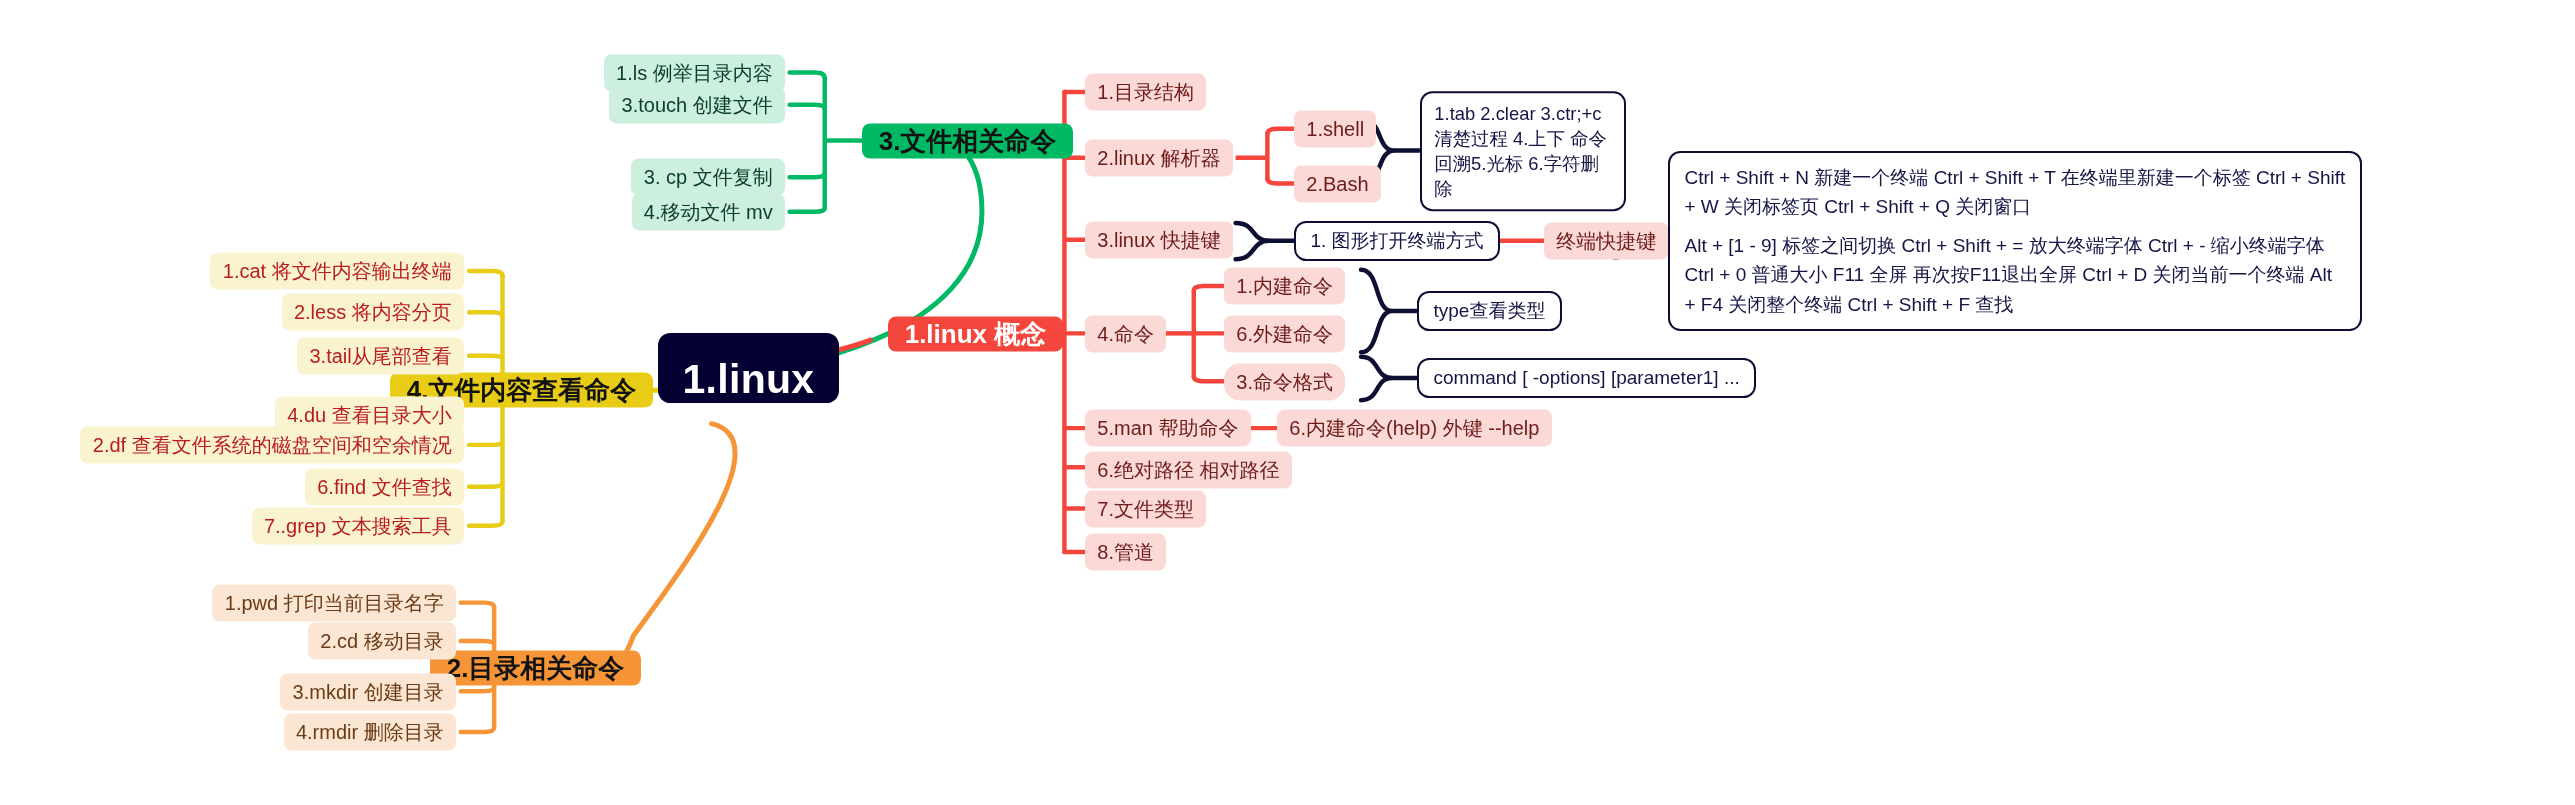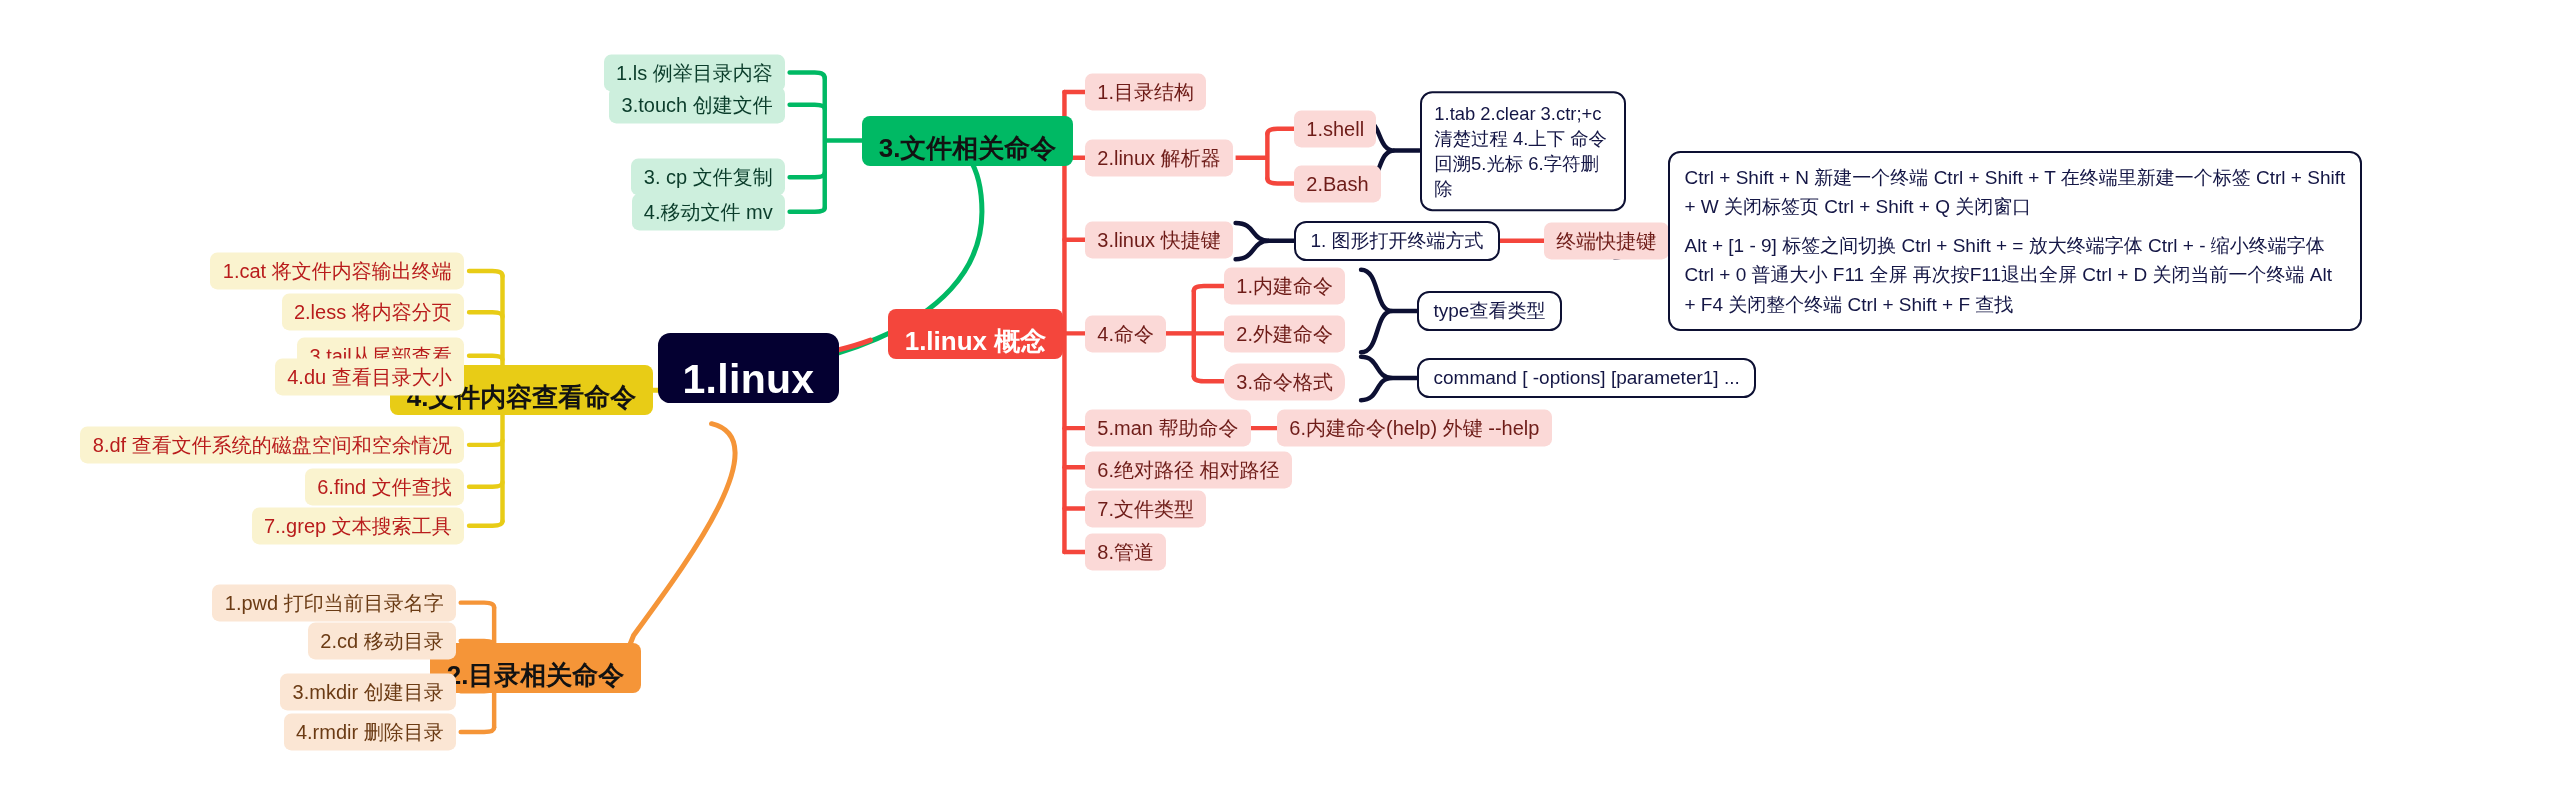--- a/index.html
+++ b/index.html
@@ -19,21 +19,21 @@
   
   .root{
     background:#040031;color:#ffffff;border-radius:12.3px;
     font-size:41px;font-weight:700;letter-spacing:0.3px;
     padding:0 24.5px;height:70px;
   }
 
   
   .main{
     font-size:26px;font-weight:700;color:#121212;border-radius:8px;
-    padding:0 16.7px;height:50px;align-items:flex-end;
+    padding:0 16.7px;height:35px;align-items:flex-end;
   }
   .main.green{background:#00b964;}
   .main.yellow{background:#e8cc16;}
   .main.orange{background:#f59538;}
   .main.red{background:#f4463c;color:#ffffff;font-weight:700;}
 
   
   .leaf{
     font-size:20px;border-radius:7.3px;padding:0 12.3px;height:37px;font-weight:400;
   }
@@ -163,25 +163,25 @@
   </div>
   <div class="node leaf yellow" style="right:2112px;top:271px;transform:translateY(-50%);">
     <span>1.cat 将文件内容输出终端</span>
   </div>
   <div class="node leaf yellow" style="right:2112px;top:312px;transform:translateY(-50%);">
     <span>2.less 将内容分页</span>
   </div>
   <div class="node leaf yellow" style="right:2112px;top:356px;transform:translateY(-50%);">
     <span>3.tail从尾部查看</span>
   </div>
-  <div class="node leaf yellow" style="right:2112px;top:377px;transform:translateY(-50%);align-items:center;">
+  <div class="node leaf yellow" style="right:2112px;top:415px;transform:translateY(-50%);align-items:center;">
     <span>4.du 查看目录大小</span>
   </div>
   <div class="node leaf yellow" style="right:2112px;top:445px;transform:translateY(-50%);">
-    <span>8.df 查看文件系统的磁盘空间和空余情况</span>
+    <span>2.df 查看文件系统的磁盘空间和空余情况</span>
   </div>
   <div class="node leaf yellow" style="right:2112px;top:487px;transform:translateY(-50%);">
     <span>6.find 文件查找</span>
   </div>
   <div class="node leaf yellow" style="right:2112px;top:526px;transform:translateY(-50%);">
     <span>7..grep 文本搜索工具</span>
   </div>
 
   <div class="node main orange" style="left:430px;top:668px;transform:translateY(-50%);">
     <span>2.目录相关命令</span>
@@ -248,21 +248,21 @@
 
   <div class="node outline wide" style="left:1668px;top:241px;transform:translateY(-50%);width:694px;">
     <p>Ctrl + Shift + N 新建一个终端 Ctrl + Shift + T 在终端里新建一个标签 Ctrl + Shift + W 关闭标签页 Ctrl + Shift + Q 关闭窗口</p>
     <p>Alt + [1 - 9] 标签之间切换 Ctrl + Shift + = 放大终端字体 Ctrl + - 缩小终端字体 Ctrl + 0 普通大小 F11 全屏 再次按F11退出全屏 Ctrl + D 关闭当前一个终端 Alt + F4 关闭整个终端 Ctrl + Shift + F 查找</p>
   </div>
 
   <div class="node leaf pink" style="left:1224px;top:286px;transform:translateY(-50%);">
     <span>1.内建命令</span>
   </div>
   <div class="node leaf pink" style="left:1224px;top:334px;transform:translateY(-50%);">
-    <span>2.外建命令</span>
+    <span>6.外建命令</span>
   </div>
   <div class="node leaf pink" style="left:1224px;top:382px;transform:translateY(-50%);border-radius:16px;">
     <span>3.命令格式</span>
   </div>
 
   <div class="node outline" style="left:1417px;top:311px;transform:translateY(-50%);">
     <span>type查看类型</span>
   </div>
   <div class="node outline" style="left:1417px;top:378px;transform:translateY(-50%);">
     <span>command  [ -options] [parameter1]  ...</span>

